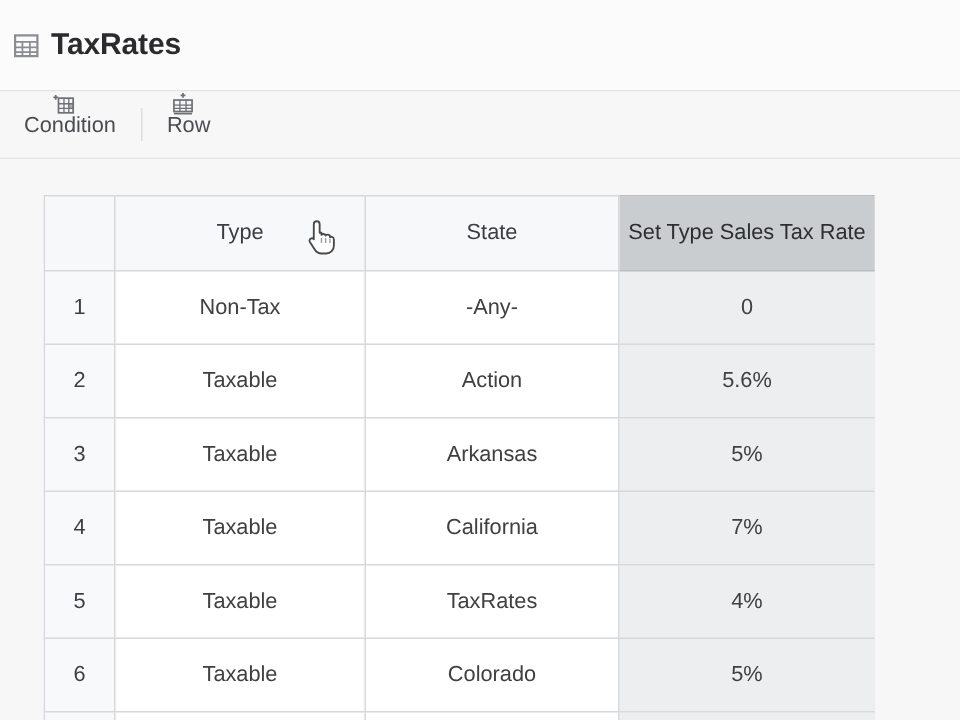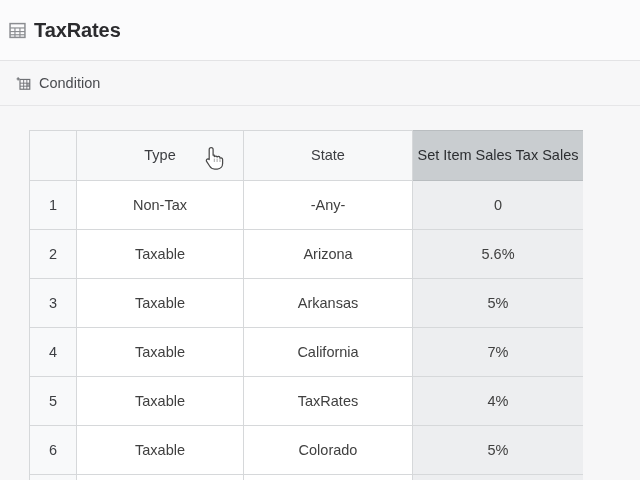--- a/index.html
+++ b/index.html
@@ -62,20 +62,21 @@
     display: flex;
     align-items: center;
   }
   .tb-item {
     display: flex;
     align-items: center;
     height: 44px;
     padding: 0 18px 0 16px;
     cursor: default;
     position: relative;
+    flex-direction: column;
   }
   .tb-item:not(:last-child)::after {
     content: "";
     position: absolute;
     right: 0;
     top: 11px;
     width: 1px;
     height: 22px;
     background: #dededf;
   }
@@ -196,20 +197,33 @@
         <line x1="8.6" y1="5" x2="8.6" y2="16" stroke="currentColor" stroke-width="1"></line>
         <line x1="12.2" y1="5" x2="12.2" y2="16" stroke="currentColor" stroke-width="1"></line>
         <rect x="12.2" y="9.2" width="3.3" height="3.4" fill="currentColor" opacity="0.55"></rect>
         <line x1="2.4" y1="2.6" x2="2.4" y2="6.2" stroke="currentColor" stroke-width="1.3"></line>
         <line x1="0.7" y1="4.4" x2="4.2" y2="4.4" stroke="currentColor" stroke-width="1.3"></line>
       </svg>
       <span class="tb-label">Condition</span>
     </div>
 
 
+    <div class="tb-item">
+      <svg class="tb-icon" viewBox="0 0 18 18" aria-hidden="true">
+        <rect x="2.2" y="6.4" width="13.6" height="8.6" fill="none" stroke="currentColor" stroke-width="1.3"></rect>
+        <line x1="2.2" y1="10.2" x2="15.8" y2="10.2" stroke="currentColor" stroke-width="1"></line>
+        <line x1="2.2" y1="12.7" x2="15.8" y2="12.7" stroke="currentColor" stroke-width="1"></line>
+        <line x1="6.7" y1="6.4" x2="6.7" y2="15" stroke="currentColor" stroke-width="1"></line>
+        <line x1="11.3" y1="6.4" x2="11.3" y2="15" stroke="currentColor" stroke-width="1"></line>
+        <line x1="2.2" y1="16.6" x2="15.8" y2="16.6" stroke="currentColor" stroke-width="1.4"></line>
+        <line x1="9" y1="1.1" x2="9" y2="4.7" stroke="currentColor" stroke-width="1.3"></line>
+        <line x1="7.2" y1="2.9" x2="10.8" y2="2.9" stroke="currentColor" stroke-width="1.3"></line>
+      </svg>
+      <span class="tb-label">Row</span>
+    </div>
 
   </div>
 
   <div class="grid-wrap">
     <table class="grid">
       <colgroup>
         <col class="c-num">
           <col class="c-type">
           <col class="c-state">
           <col class="c-rate">
@@ -219,35 +233,35 @@
           <th class="corner">
             <span class="th-inner"></span>
           </th>
           <th>
             <span class="th-inner">Type</span>
           </th>
           <th>
             <span class="th-inner">State</span>
           </th>
           <th class="sel">
-            <span class="th-inner">Set Item Sales Tax Sales</span>
+            <span class="th-inner">Set Type Sales Tax Rate</span>
           </th>
         </tr>
       </thead>
       <tbody>
         <tr>
           <td class="rownum">1</td>
           <td>Non-Tax</td>
           <td>-Any-</td>
           <td class="sel">0</td>
         </tr>
         <tr>
           <td class="rownum">2</td>
           <td>Taxable</td>
-          <td>Arizona</td>
+          <td>Action</td>
           <td class="sel">5.6%</td>
         </tr>
         <tr>
           <td class="rownum">3</td>
           <td>Taxable</td>
           <td>Arkansas</td>
           <td class="sel">5%</td>
         </tr>
         <tr>
           <td class="rownum">4</td>

